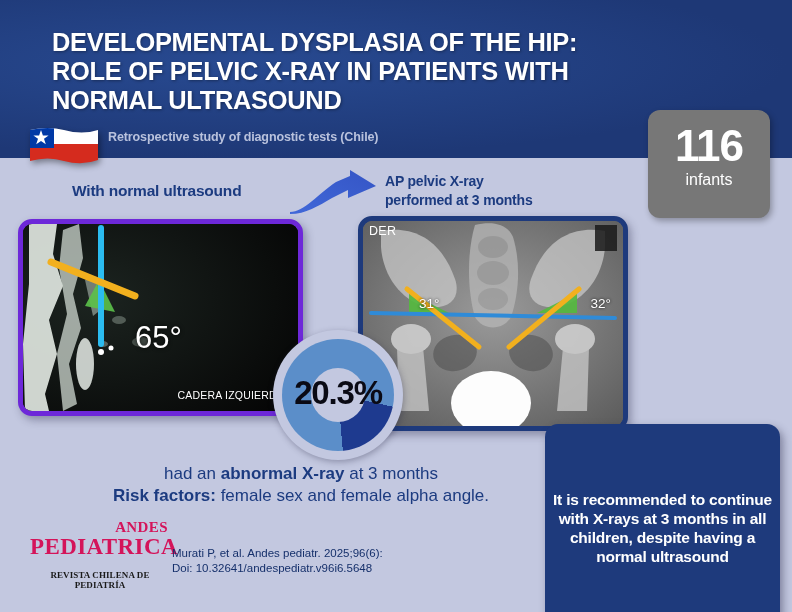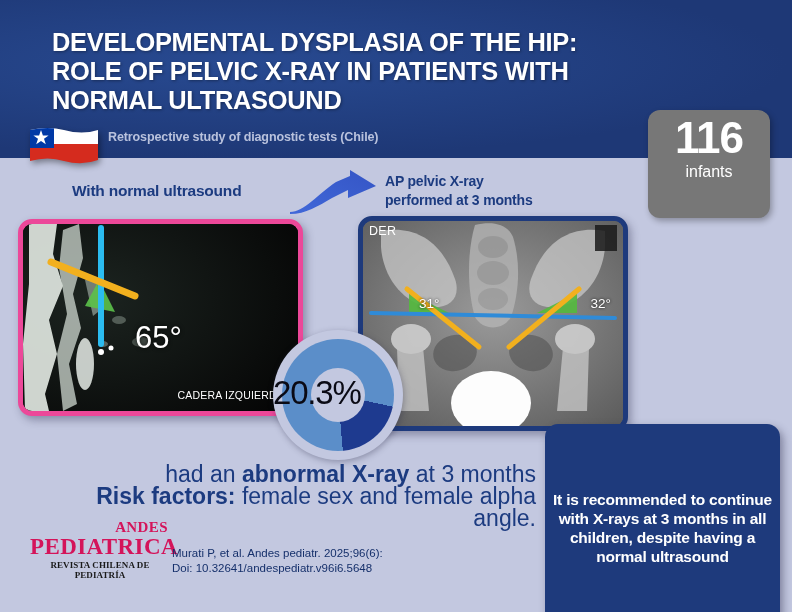--- a/index.html
+++ b/index.html
@@ -64,21 +64,21 @@
 
   
   .badge-116 {
     position: absolute;
     left: 648px; top: 110px;
     width: 122px; height: 108px;
     background: #777777;
     border-radius: 12px;
     text-align: center;
     box-shadow: 2px 3px 6px rgba(0,0,0,0.3);
-    padding-top: 4px;
+    padding-top: 12px;
   }
   .badge-116 .num {
     color: #ffffff;
     font-weight: bold;
     font-size: 44px;
     line-height: 48px;
     letter-spacing: -1px;
   }
   .badge-116 .lbl {
     color: #ffffff;
@@ -115,21 +115,21 @@
   
   .panel {
     position: absolute;
     border-radius: 14px;
     overflow: hidden;
     box-shadow: 3px 4px 8px rgba(40,40,70,0.38);
   }
   .panel-us {
     left: 18px; top: 219px;
     width: 285px; height: 197px;
-    border: 5px solid #ec4899;
+    border: 5px solid #6d28d9;
     background: #0a0a0a;
   }
   .panel-xr {
     left: 358px; top: 216px;
     width: 270px; height: 215px;
     border: 5px solid #1e3a7c;
     background: #6a6a6a;
   }
   .panel-inner { position: absolute; inset: 0; }
 
@@ -193,35 +193,35 @@
     position: absolute;
     left: 38px; top: 38px;
     width: 54px; height: 54px;
     border-radius: 50%;
     background: #c3c8e0;
   }
   .donut-pct {
     position: absolute;
     left: 0; top: 44px;
     width: 130px;
-    text-align: left;
+    text-align: center;
     color: #0a0a14;
-    font-weight: normal;
+    font-weight: bold;
     font-size: 33px;
     letter-spacing: -1.2px;
   }
 
   
   .bottom-text {
     position: absolute;
     left: 66px; top: 463px;
     width: 470px;
-    text-align: right;
+    text-align: center;
     color: #1c3b80;
-    font-size: 23px;
+    font-size: 17px;
     line-height: 22px;
   }
   .bottom-text b { font-weight: bold; }
 
   
   .rec-box {
     position: absolute;
     left: 545px; top: 424px;
     width: 235px; height: 208px;
     background: #1e3a7c;
@@ -255,21 +255,21 @@
     line-height: 1.0;
   }
   .logo .l1 { font-size: 15px; text-align: right; padding-right: 2px; font-family: Liberation Serif, serif; }
   .logo .l2 { font-size: 23px; text-align: left; }
   .logo .l3 {
     color: #1a1a1a;
     font-weight: bold;
     font-family: "Liberation Serif", serif;
     font-size: 9px;
     letter-spacing: 0.1px;
-    margin-top: 2px;
+    margin-top: 12px;
     text-align: center;
   }
 
   .citation {
     position: absolute;
     left: 172px; top: 546px;
     color: #16306b;
     font-weight: normal;
     font-size: 11.5px;
     line-height: 15px;

